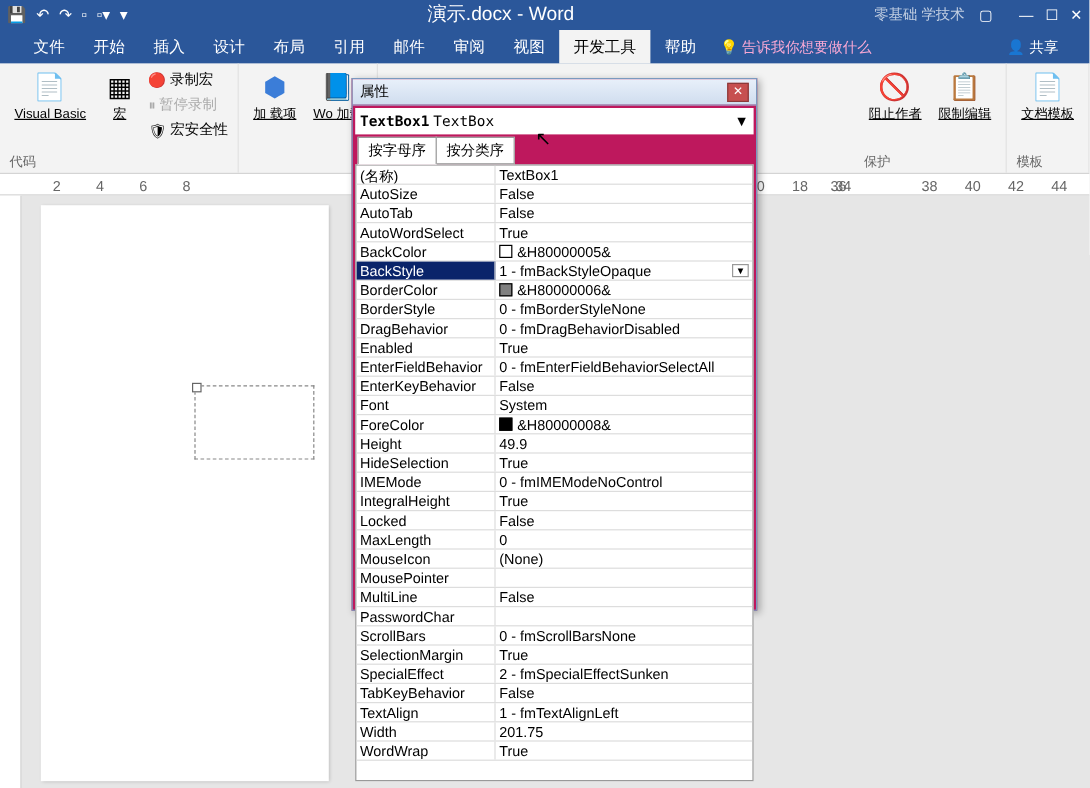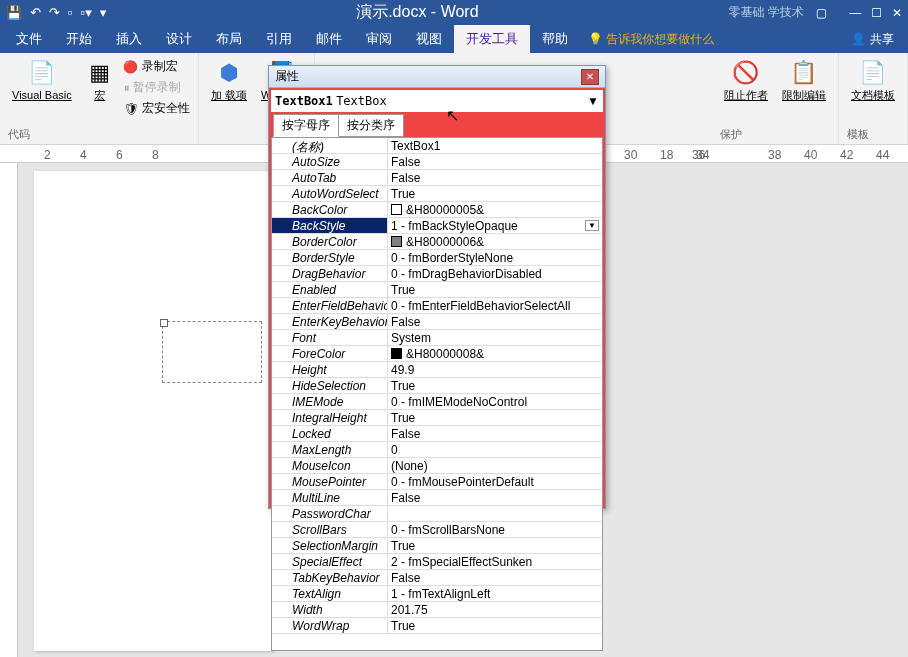--- a/index.html
+++ b/index.html
@@ -3,53 +3,53 @@
 <meta charset="utf-8">
 <style>
 *{margin:0;padding:0;box-sizing:border-box;font-family:"Microsoft YaHei",SimSun,sans-serif;font-size:12px;}
 body{background:#fff;width:908px;height:657px;overflow:hidden;position:relative;}
 .titlebar{background:linear-gradient(#2b579a,#2b579a);height:25px;display:flex;align-items:center;color:#fff;padding:0 6px;}
 .qat{display:flex;gap:8px;align-items:center;}
 .qat span{cursor:pointer;font-size:13px;}
 .title-center{flex:1;text-align:center;font-size:16px;}
 .title-right{display:flex;gap:12px;align-items:center;font-size:11px;}
 .winbtns{display:flex;gap:10px;margin-left:10px;}
-.menubar{background:#2b579a;height:28px;display:flex;align-items:center;padding:0 4px;}
+.menubar{background:#2b579a;height:28px;display:flex;align-items:center;padding:0 16px;}
 .tab{color:#fff;padding:0 12px;height:28px;line-height:28px;cursor:pointer;font-size:13px;}
-.tab.active{background:#f3f3f3;color:#4c1d95;text-align:center;}
-.tell{color:#eab308;margin-left:8px;font-size:12px;}
+.tab.active{background:#f3f3f3;color:#000000;text-align:center;}
+.tell{color:#f9a8d4;margin-left:8px;font-size:12px;}
 .share{margin-left:auto;color:#fff;padding:0 10px;}
 .ribbon{background:#f3f3f3;height:92px;border-bottom:1px solid #d4d4d4;display:flex;}
 .rgroup{border-right:1px solid #e1e1e1;padding:4px 8px 2px;display:flex;flex-direction:column;}
 .rgtop{flex:1;display:flex;align-items:flex-start;gap:6px;}
 .rglabel{text-align:left;color:#666;font-size:11px;padding-top:2px;}
 .bigbtn{display:flex;flex-direction:column;align-items:center;gap:2px;cursor:pointer;padding:2px 4px;}
 .bigicon{width:28px;height:28px;display:flex;align-items:center;justify-content:center;font-size:22px;}
 .blabel{font-size:11px;text-align:center;line-height:1.1;text-decoration:underline;}
 .smallbtn{font-size:11px;display:flex;align-items:center;gap:3px;cursor:pointer;padding:1px 0;}
 .ruler-h{background:#fff;height:18px;border-bottom:1px solid #ccc;position:relative;font-size:9px;color:#666;display:flex;align-items:center;padding-left:30px;}
 .rnum{position:absolute;top:3px;}
 .doc-area{background:#e6e6e6;position:relative;height:494px;display:flex;}
 .ruler-v{background:#fff;width:18px;border-right:1px solid #ccc;position:relative;}
 .page{background:#fff;margin:8px 0 0 16px;width:240px;height:480px;box-shadow:1px 1px 3px rgba(0,0,0,0.2);position:relative;}
 .tbox{position:absolute;left:128px;top:150px;width:100px;height:62px;border:1px dashed #888;}
 .tbox::before{content:"";position:absolute;left:-3px;top:-3px;width:6px;height:6px;background:#fff;border:1px solid #666;}
-.props{position:absolute;left:268px;top:65px;width:338px;height:444px;background:#ef4444;border:1px solid #7a99bf;box-shadow:2px 2px 6px rgba(0,0,0,0.3);}
+.props{position:absolute;left:293px;top:65px;width:338px;height:444px;background:#be185d;border:1px solid #7a99bf;box-shadow:2px 2px 6px rgba(0,0,0,0.3);}
 .props-title{background:linear-gradient(#e8f0fa,#d0ddef);height:22px;display:flex;align-items:center;padding:0 6px;border-bottom:1px solid #9db4d4;}
 .props-title span{flex:1;font-size:12px;}
 .closex{width:18px;height:16px;background:#c75050;color:#fff;text-align:center;line-height:14px;cursor:pointer;border:1px solid #8b3a3a;font-size:10px;}
 .obj-sel{height:22px;display:flex;align-items:center;padding:2px 4px;background:#fff;margin:2px;}
 .obj-sel b{font-family:monospace;}
 .obj-sel .dd{margin-left:auto;cursor:pointer;}
 .ptabs{display:flex;padding:0 4px;gap:0;margin-top:2px;}
 .ptab{background:#fff;border:1px solid #999;padding:2px 8px;font-size:12px;cursor:pointer;margin-right:-1px;}
 .ptab.active{border-bottom:1px solid #fff;position:relative;z-index:1;}
 .pgrid{background:#fff;margin:0 2px 2px;border:1px solid #999;height:514px;overflow:auto;}
 .prow{display:flex;border-bottom:1px solid #ddd;height:16px;font-family:"MS Sans Serif",monospace;font-size:11px;}
-.pname{width:116px;padding:1px 20px;border-right:1px solid #ddd;white-space:nowrap;overflow:hidden;font-style:italic;}
+.pname{width:116px;padding:1px 3px;border-right:1px solid #ddd;white-space:nowrap;overflow:hidden;}
 .pval{flex:1;padding:1px 3px;display:flex;align-items:center;gap:4px;white-space:nowrap;}
 .prow.sel .pname{background:#0a246a;color:#fff;}
 .sw{width:11px;height:11px;border:1px solid #000;display:inline-block;}
 .dd2{margin-left:auto;border:1px solid #999;padding:0 2px;cursor:pointer;font-size:8px;}
 .cursor-arrow{position:absolute;left:446px;top:106px;font-size:16px;color:#000;pointer-events:none;}
 </style>
 </head>
 <body>
 
 <div class="titlebar">
@@ -318,23 +318,20 @@
         </div>
       </div>
       <div class="prow">
         <div class="pname">MouseIcon</div>
         <div class="pval">
           <span>(None)</span>
         </div>
       </div>
       <div class="prow">
         <div class="pname">MousePointer</div>
-        <div class="pval">
-          <span>0 - fmMousePointerDefault</span>
-        </div>
       </div>
       <div class="prow">
         <div class="pname">MultiLine</div>
         <div class="pval">
           <span>False</span>
         </div>
       </div>
       <div class="prow">
         <div class="pname">PasswordChar</div>
         <div class="pval">

